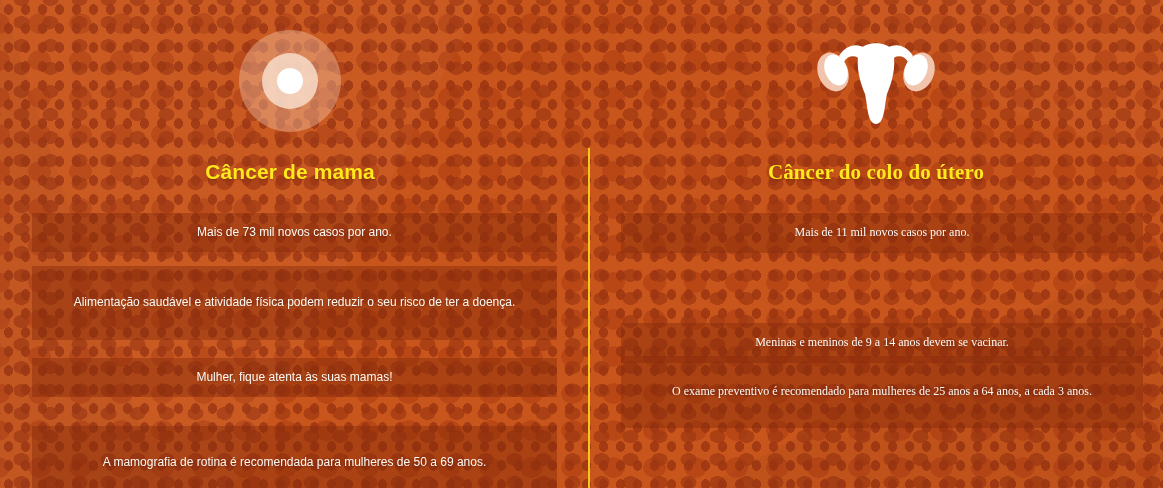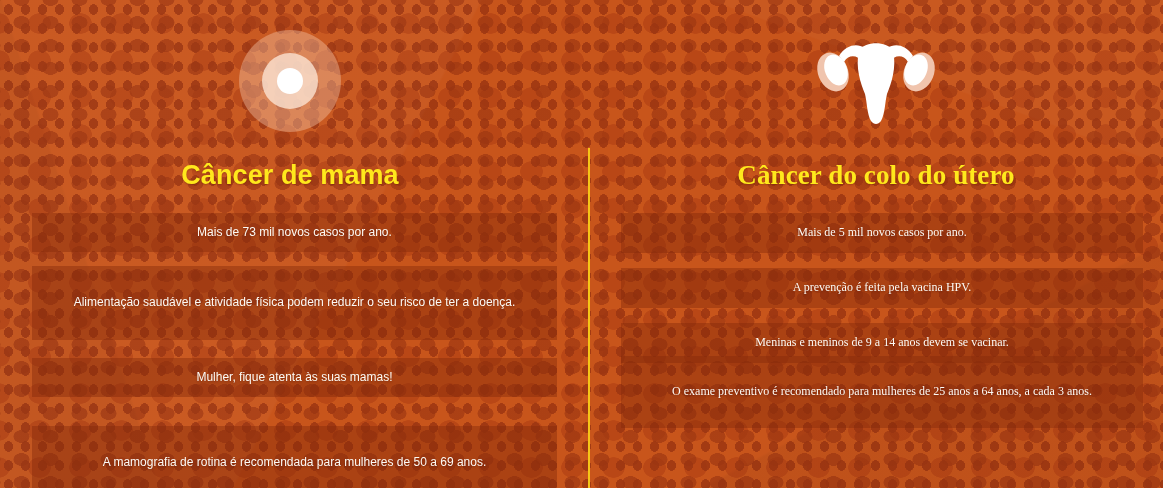--- a/index.html
+++ b/index.html
@@ -58,21 +58,21 @@
     background:#ffffff;
   }
 
   .uterus-icon{ position:absolute; left:50%; top:28px; transform:translateX(-50%); }
 
   
   .col-title{
     position:absolute; top:160px; left:0; width:100%;
     text-align:center;
     color:#ffe81c;
-    font-size:27px; font-weight:bold;
+    font-size:21px; font-weight:bold;
     letter-spacing:.1px;
     text-shadow:0 1px 2px rgba(90,22,6,.35);
   }
 
   
   .fact{
     position:absolute;
     background:rgba(130,40,10,.42);
     color:#fdfaf5;
     font-size:12px;
@@ -147,19 +147,18 @@
         <path d="M102 28 C 92 12, 76 16, 70 26 L 78 34 C 84 27, 92 26, 97 34 Z" fill="#ffffff"></path>
 
         <path d="M48 22 C 44 40, 50 56, 54 66 C 56 74, 56 86, 60 93
                  C 63 97, 67 97, 70 93 C 74 86, 74 74, 76 66
                  C 80 56, 86 40, 82 22 C 75 13, 55 13, 48 22 Z" fill="#ffffff"></path>
       </svg>
     </div>
 
     <div class="col-title">Câncer do colo do útero</div>
 
-    <div class="fact c1">Mais de 5 mil novos casos por ano.</div>
-    <div class="fact c2">A prevenção é feita pela vacina HPV.</div>
+    <div class="fact c1">Mais de 11 mil novos casos por ano.</div>
     <div class="fact c3">Meninas e meninos de 9 a 14 anos devem se vacinar.</div>
     <div class="fact c4">O exame preventivo é recomendado para mulheres de 25 anos a 64 anos, a cada 3 anos.</div>
   </div>
 
 </div>
 
 </body></html>

